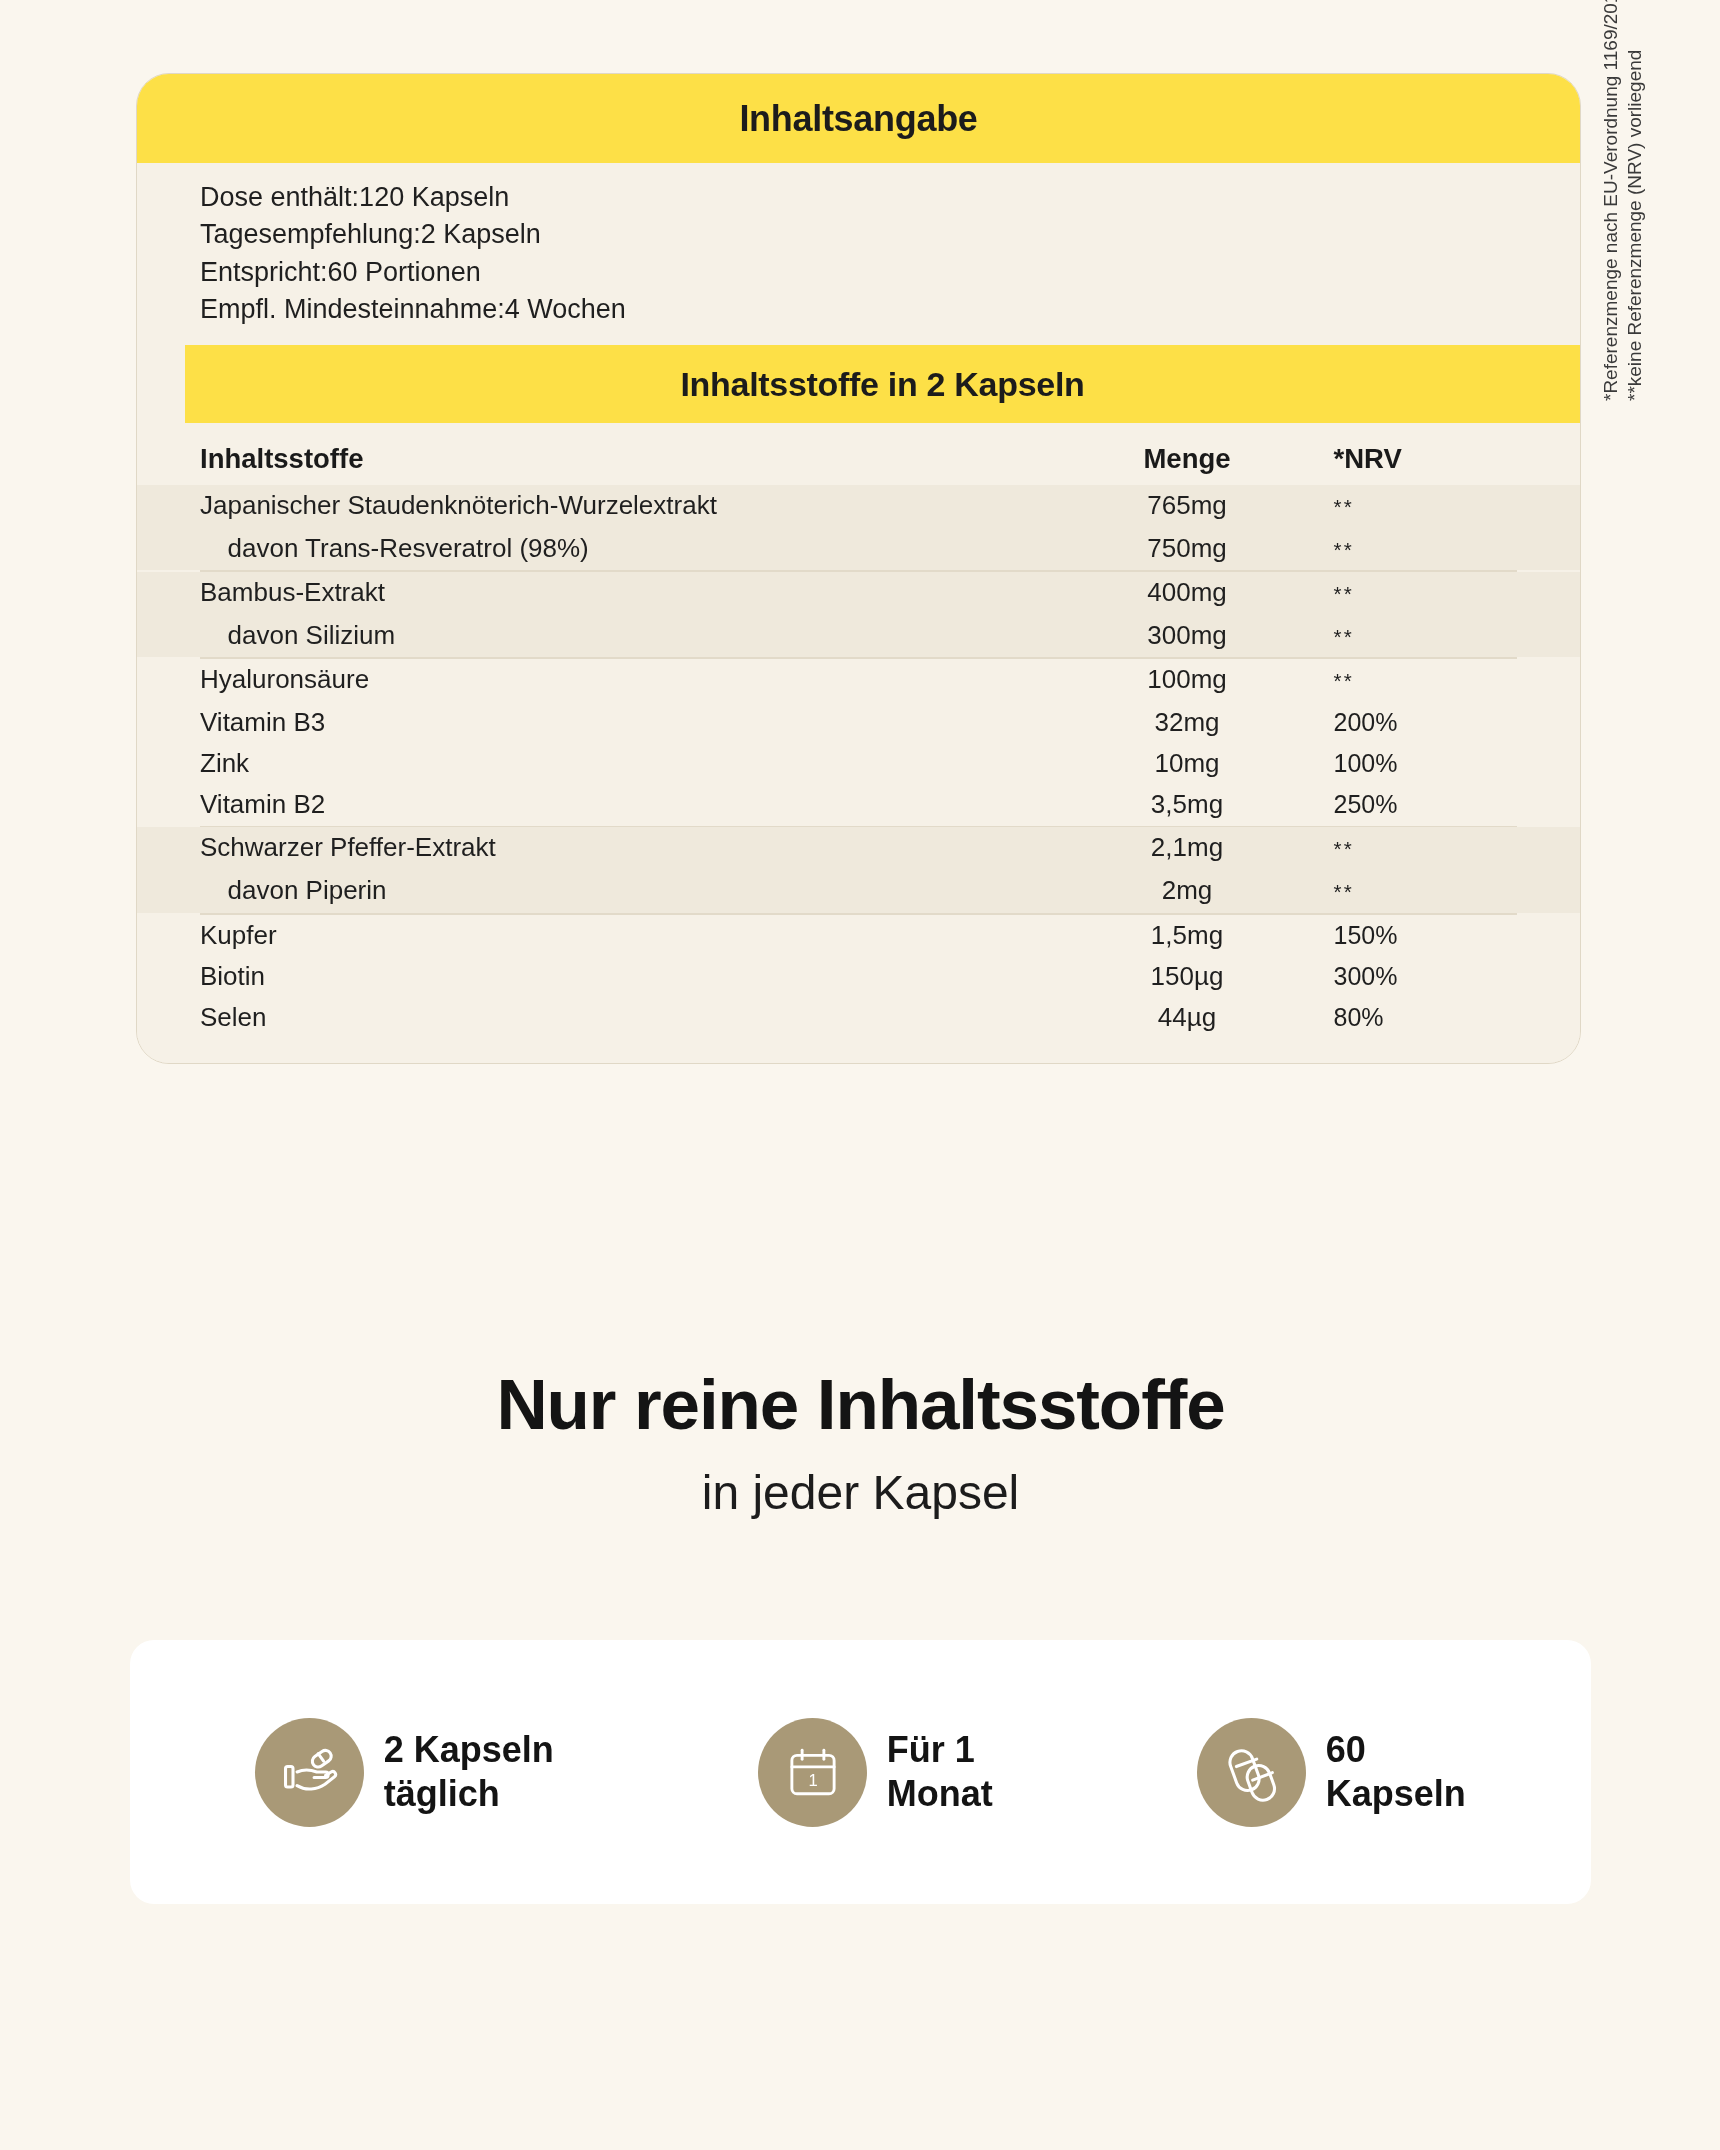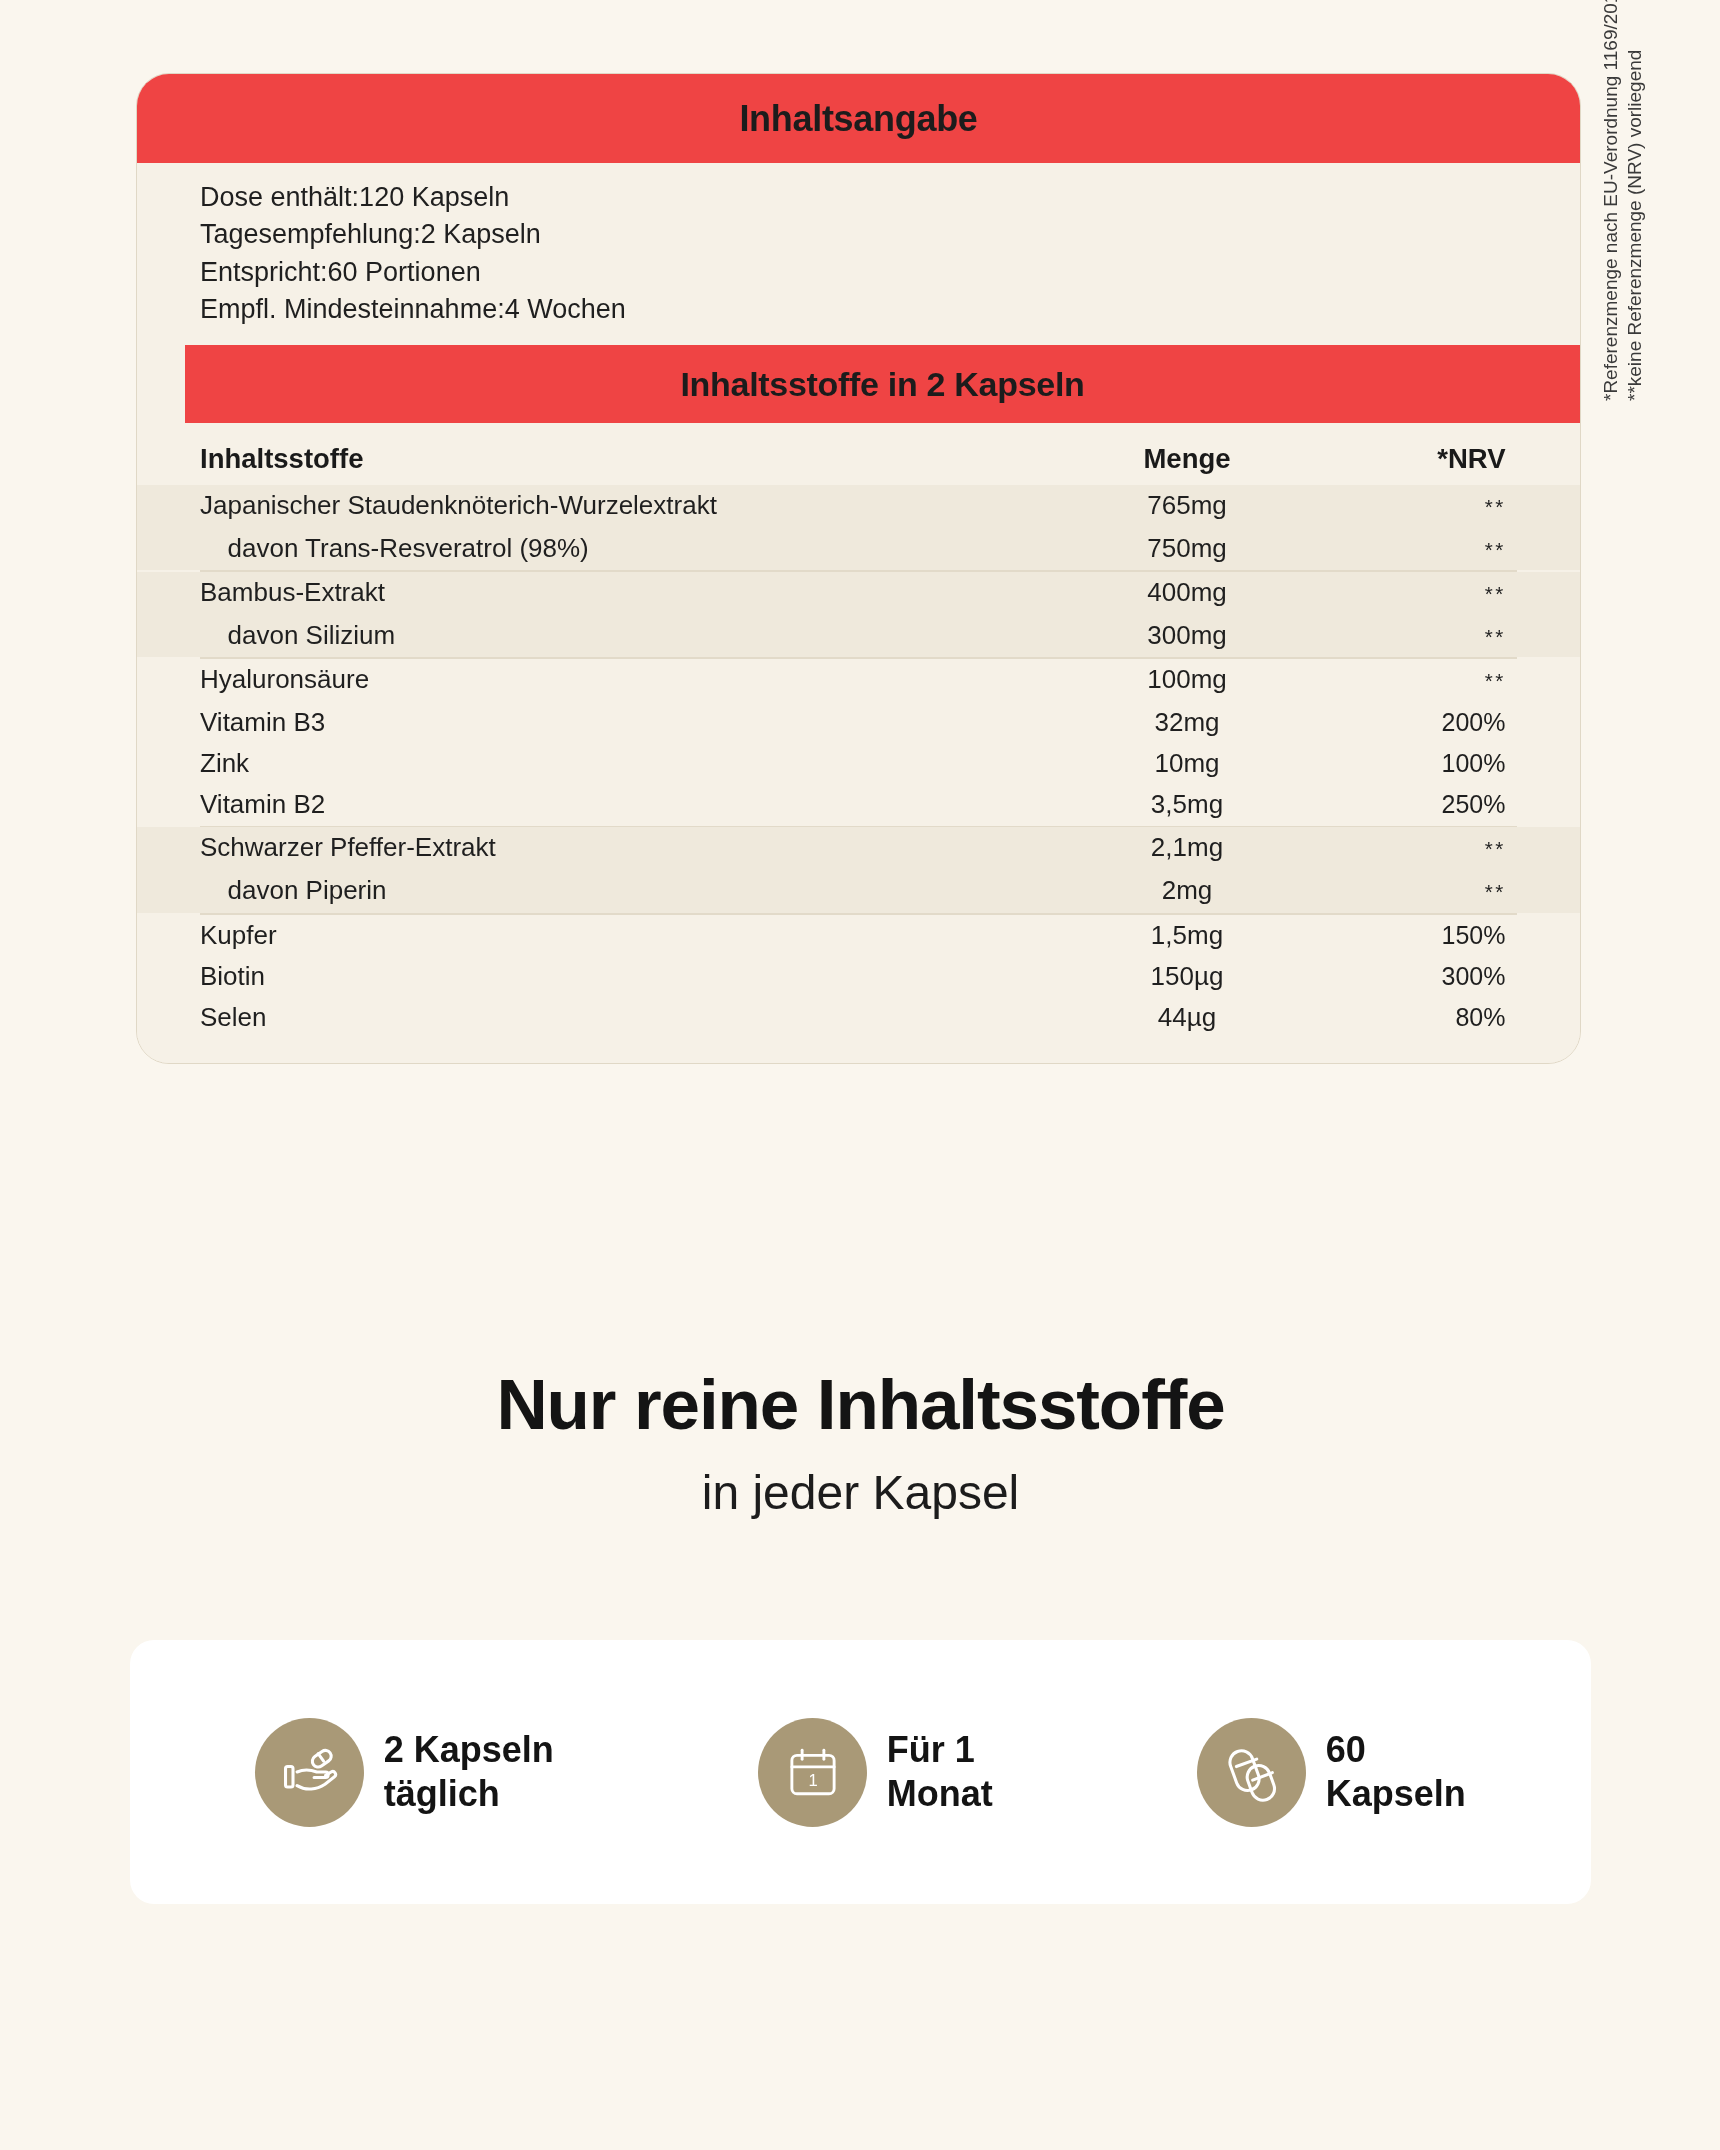--- a/index.html
+++ b/index.html
@@ -23,21 +23,21 @@
     top: 73px;
     width: 1445px;
     border-radius: 33px;
     overflow: hidden;
     background: #f6f1e7;
     border: 1.7px solid #e0d8c6;
     box-sizing: border-box;
   }
 
   .band {
-    background: #ef4444;
+    background: #fde047;
     text-align: center;
     font-size: 36px;
     font-weight: 700;
     color: #1c1c1c;
     letter-spacing: -0.3px;
   }
   .band-1 { padding: 24px 0 23px; }
   .band-2 { padding: 19.5px 0 19.5px; font-size: 34px; margin-left: 48px; }
 
   
@@ -62,21 +62,21 @@
   }
   .t-head {
     display: flex;
     align-items: baseline;
     padding: 19.5px 63px 10.3px 63px;
     font-size: 27.5px;
     font-weight: 700;
   }
   .col-name { flex: 1 1 auto; text-align: left; }
   .col-amount { width: 247px; text-align: center; padding-right: 23px; }
-  .col-nrv { width: 172px; text-align: right; padding-right: 11.5px; }
+  .col-nrv { width: 172px; padding-right: 11.5px; }
 
   .t-row {
     display: flex;
     align-items: baseline;
     padding: 4px 63px 4px 63px;
     font-size: 26px;
     line-height: 1.28;
     color: #1f1f1f;
   }
   .t-row.shaded { background: #efe9dc; }

